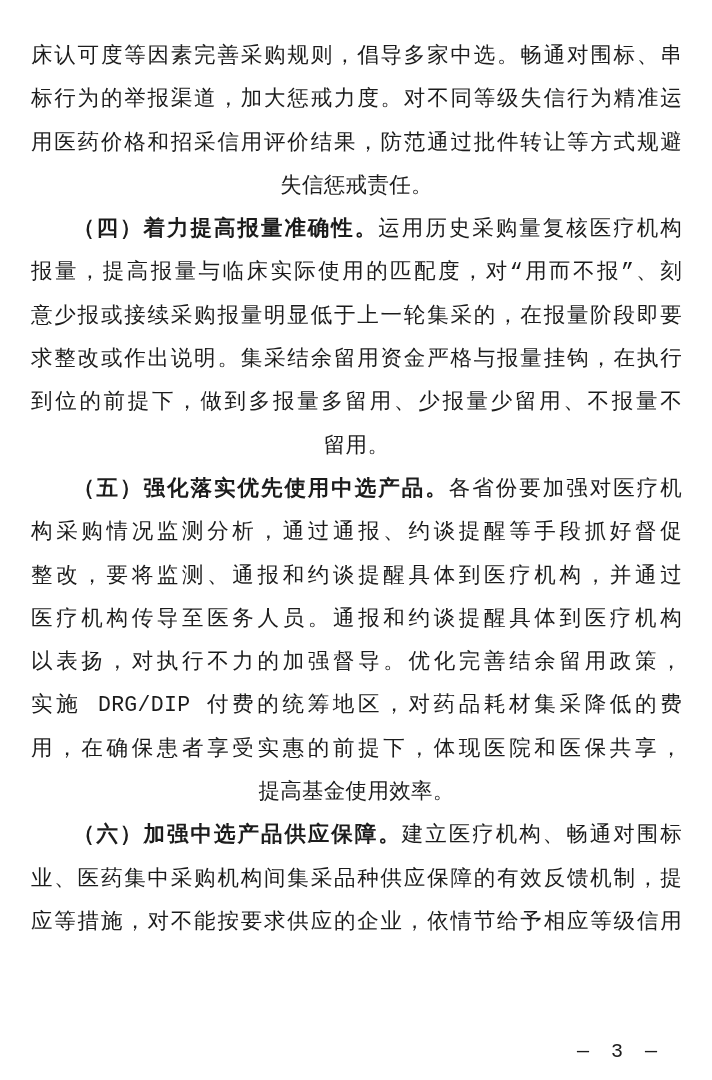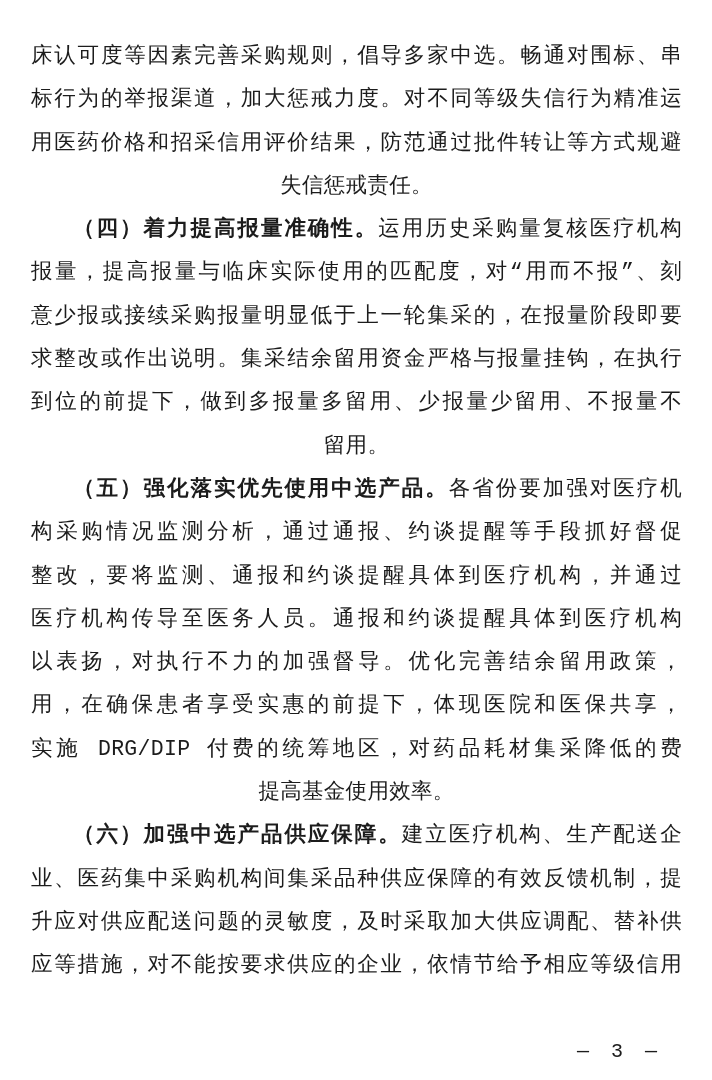--- a/index.html
+++ b/index.html
@@ -66,22 +66,21 @@
       <div class="line just"><span>报量，提高报量与临床实际使用的匹配度，对“用而不报”、刻</span></div>
       <div class="line just"><span>意少报或接续采购报量明显低于上一轮集采的，在报量阶段即要</span></div>
       <div class="line just"><span>求整改或作出说明。集采结余留用资金严格与报量挂钩，在执行</span></div>
       <div class="line just"><span>到位的前提下，做到多报量多留用、少报量少留用、不报量不</span></div>
       <div class="line"><span>留用。</span></div>
       <div class="line just indent"><span class="bold">（五）强化落实优先使用中选产品。</span><span>各省份要加强对医疗机</span></div>
       <div class="line just"><span>构采购情况监测分析，通过通报、约谈提醒等手段抓好督促</span></div>
       <div class="line just"><span>整改，要将监测、通报和约谈提醒具体到医疗机构，并通过</span></div>
       <div class="line just"><span>医疗机构传导至医务人员。通报和约谈提醒具体到医疗机构</span></div>
       <div class="line just"><span>以表扬，对执行不力的加强督导。优化完善结余留用政策，</span></div>
+      <div class="line just"><span>实施 DRG/DIP 付费的统筹地区，对药品耗材集采降低的费</span></div>
       <div class="line just"><span>用，在确保患者享受实惠的前提下，体现医院和医保共享，</span></div>
-      <div class="line just"><span>实施 DRG/DIP 付费的统筹地区，对药品耗材集采降低的费</span></div>
       <div class="line"><span>提高基金使用效率。</span></div>
-      <div class="line just indent"><span class="bold">（六）加强中选产品供应保障。</span><span>建立医疗机构、生产配送企</span></div>
+      <div class="line just indent"><span class="bold">（六）加强中选产品供应保障。</span><span>建立医疗机构、畅通对围标</span></div>
       <div class="line just"><span>业、医药集中采购机构间集采品种供应保障的有效反馈机制，提</span></div>
-      <div class="line just"><span>升应对供应配送问题的灵敏度，及时采取加大供应调配、替补供</span></div>
       <div class="line just"><span>应等措施，对不能按要求供应的企业，依情节给予相应等级信用</span></div>
     </div>
   <div class="page-number">— 3 —</div>
 </div>
 
 </body></html>

